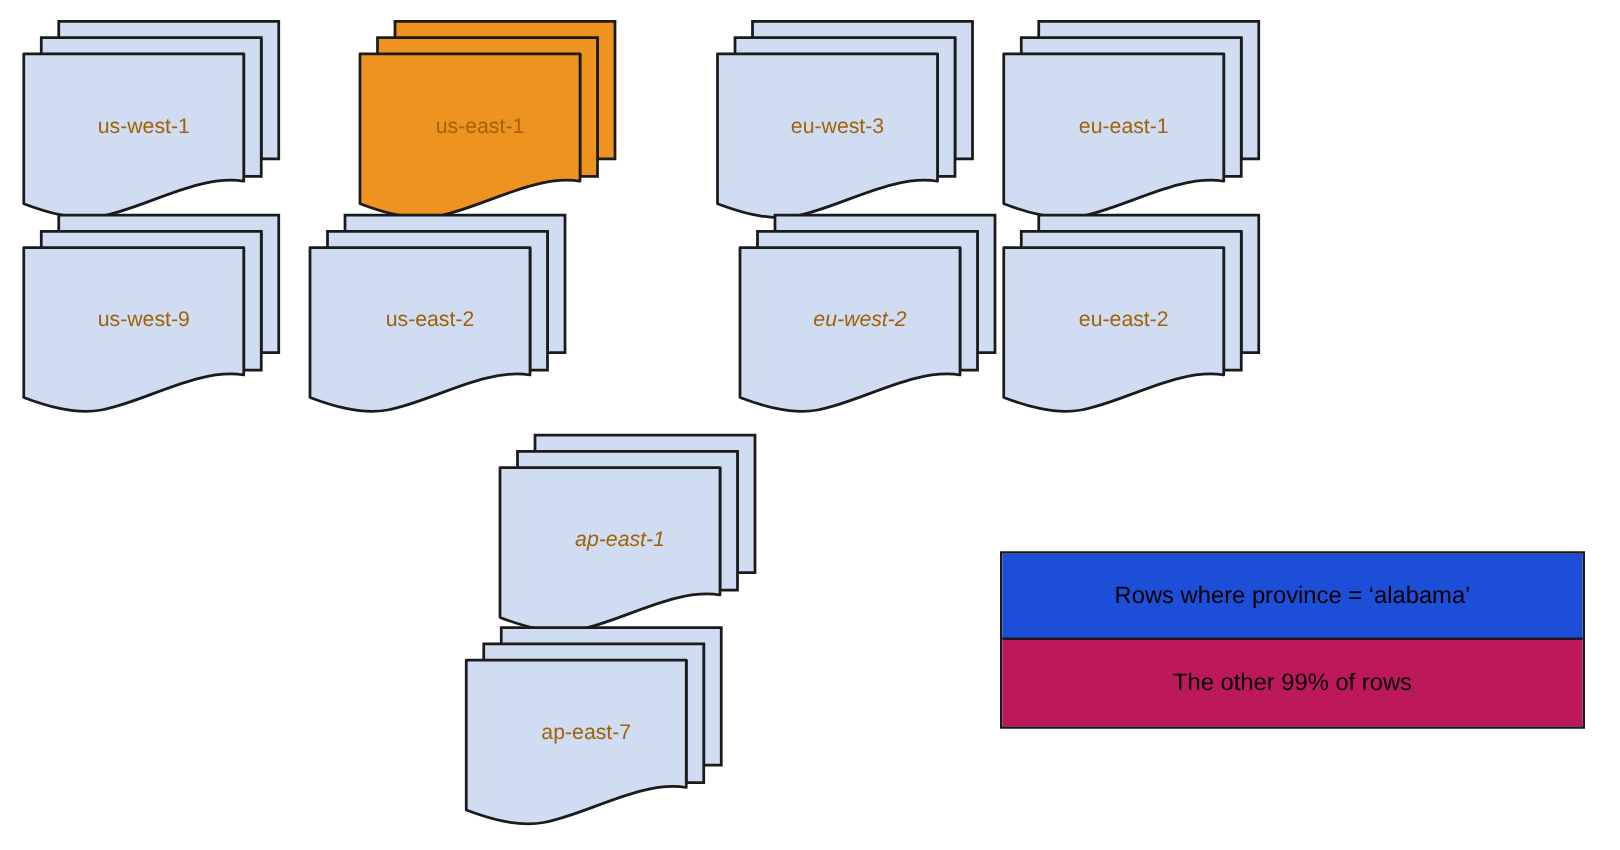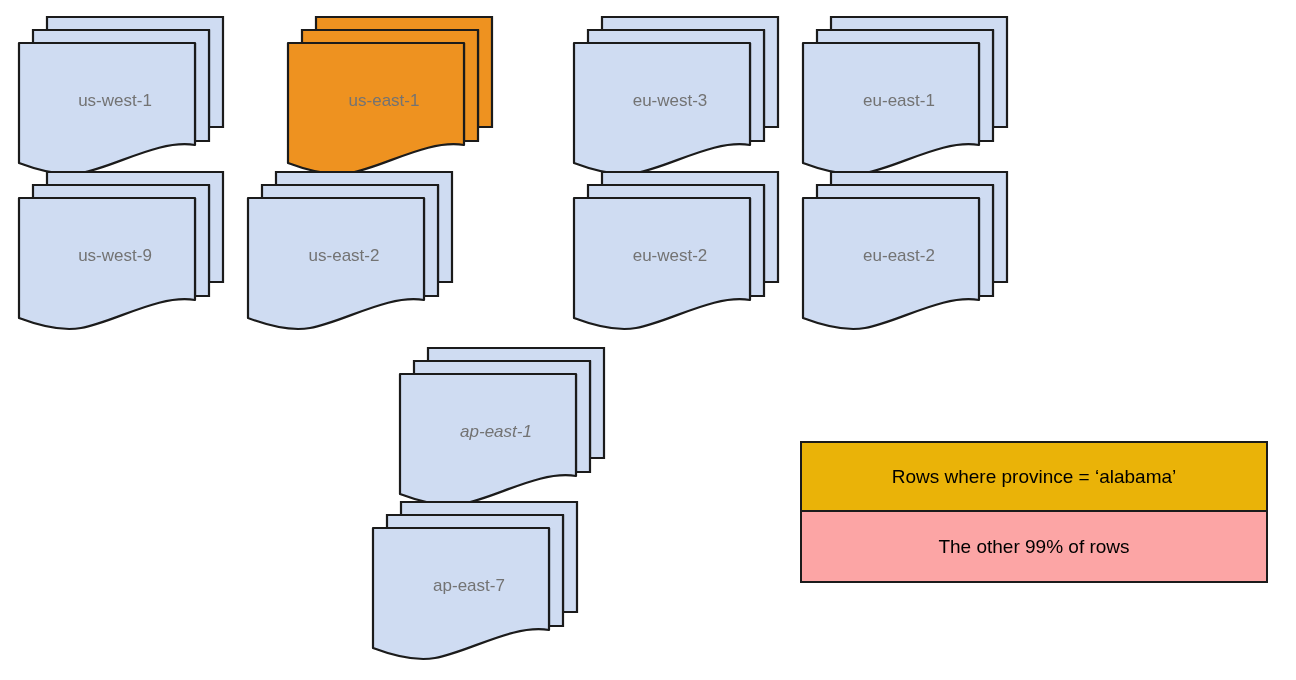--- a/index.html
+++ b/index.html
@@ -36,21 +36,21 @@
     height: 175px;
     overflow: visible;
   }
   .doc-label {
     position: absolute;
     left: 5px;
     top: 74px;
     width: 182px;
     text-align: center;
     font-size: 17px;
-    color: #737373;
+    color: #a16207;
     line-height: 20px;
     white-space: nowrap;
     pointer-events: none;
   }
 
   
   .legend {
     position: absolute;
     left: 800px;
     top: 441px;
@@ -62,25 +62,25 @@
   .legend-row {
     height: 50%;
     box-sizing: border-box;
     display: flex;
     align-items: center;
     justify-content: center;
     font-size: 19px;
     color: #000000;
   }
   .legend-row-primary {
-    background: #eab308;
+    background: #1d4ed8;
     border-bottom: 2px solid #1b1b1b;
   }
   .legend-row-secondary {
-    background: #fca5a5;
+    background: #be185d;
   }
 </style>
 </head>
 <body>
 
 <div id="canvas"></div>
 
 <div class="doc-stack" style="left:19px; top:17px;">
   <svg viewBox="0 0 230 175">
     <path d="M 28 0 L 204 0 L 204 110 L 190 110 L 190 14 L 28 14 Z" fill="#cfdcf2" stroke="#1b1b1b" stroke-width="2.2" stroke-linejoin="miter"></path>
@@ -128,21 +128,21 @@
 
 <div class="doc-stack" style="left:248px; top:172px;">
   <svg viewBox="0 0 230 175">
     <path d="M 28 0 L 204 0 L 204 110 L 190 110 L 190 14 L 28 14 Z" fill="#cfdcf2" stroke="#1b1b1b" stroke-width="2.2" stroke-linejoin="miter"></path>
     <path d="M 14 13 L 190 13 L 190 124 L 176 124 L 176 27 L 14 27 Z" fill="#cfdcf2" stroke="#1b1b1b" stroke-width="2.2" stroke-linejoin="miter"></path>
     <path d="M 0 26 L 176 26 L 176 128 C 140 122 96 150 62 156 C 40 160 16 152 0 146 Z" fill="#cfdcf2" stroke="#1b1b1b" stroke-width="2.2" stroke-linejoin="round"></path>
   </svg>
   <div class="doc-label">us-east-2</div>
 </div>
 
-<div class="doc-stack" style="left:574px; top:172px;">
+<div class="doc-stack" style="left:592px; top:172px;font-style:italic;">
   <svg viewBox="0 0 230 175">
     <path d="M 28 0 L 204 0 L 204 110 L 190 110 L 190 14 L 28 14 Z" fill="#cfdcf2" stroke="#1b1b1b" stroke-width="2.2" stroke-linejoin="miter"></path>
     <path d="M 14 13 L 190 13 L 190 124 L 176 124 L 176 27 L 14 27 Z" fill="#cfdcf2" stroke="#1b1b1b" stroke-width="2.2" stroke-linejoin="miter"></path>
     <path d="M 0 26 L 176 26 L 176 128 C 140 122 96 150 62 156 C 40 160 16 152 0 146 Z" fill="#cfdcf2" stroke="#1b1b1b" stroke-width="2.2" stroke-linejoin="round"></path>
   </svg>
   <div class="doc-label">eu-west-2</div>
 </div>
 
 <div class="doc-stack" style="left:803px; top:172px;padding-left:48px;">
   <svg viewBox="0 0 230 175">

